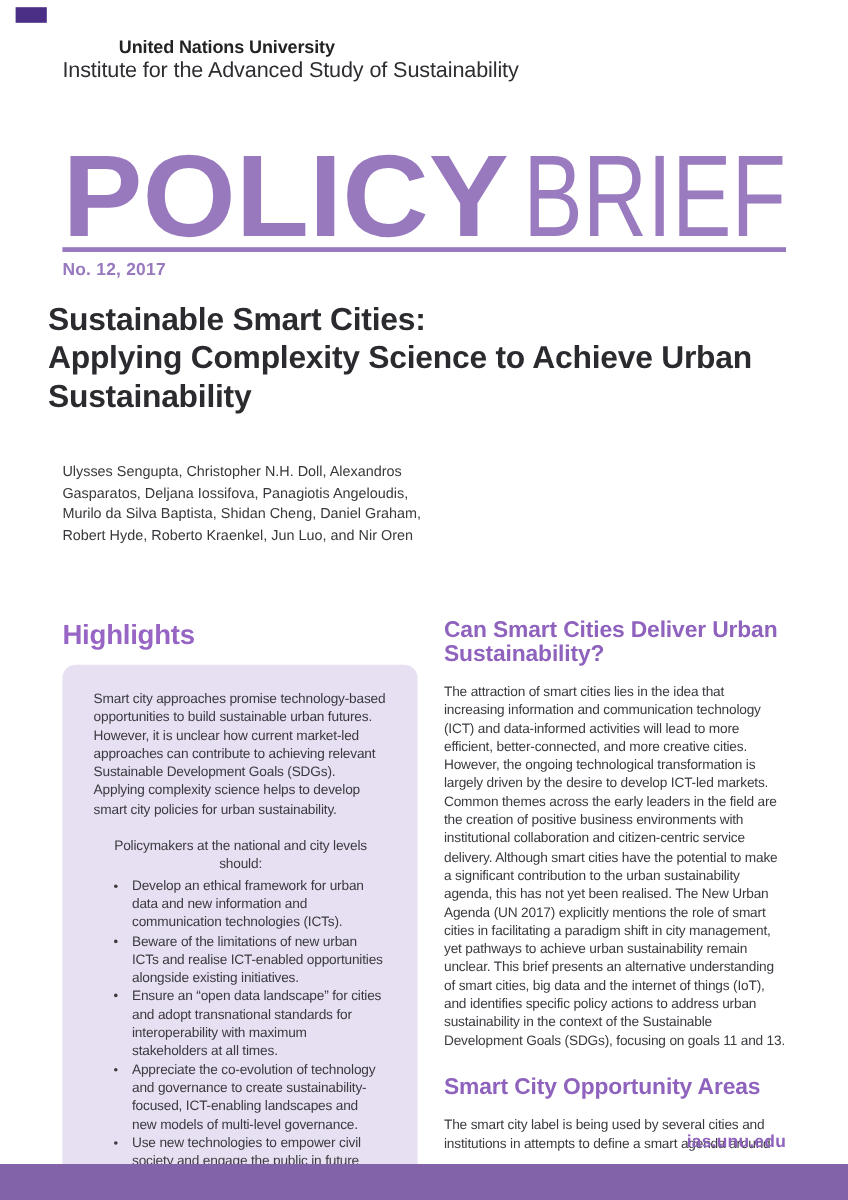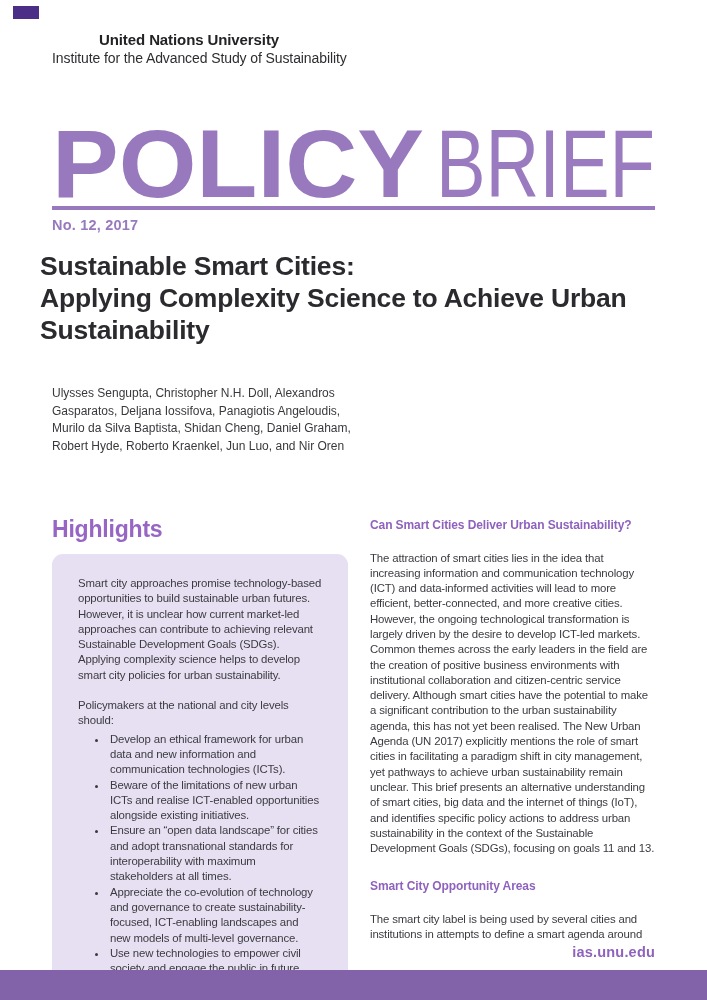--- a/index.html
+++ b/index.html
@@ -14,21 +14,21 @@
     font-family: "Liberation Sans", sans-serif;
     color: #3c3a40;
   }
   .corner-mark {
     position: absolute; left: 13px; top: 6px;
     width: 26px; height: 13px;
     background: #4b2f86;
   }
   .org { position: absolute; left: 52px; top: 30px; }
   .org-name { font-size: 15px; font-weight: bold; color: #232326; line-height: 19px; letter-spacing: -0.1px; margin-left: 47px; }
-  .org-sub  { font-size: 14px; color: #2e2e32; line-height: 19px; letter-spacing: -0.1px; }
+  .org-sub  { font-size: 18px; color: #2e2e32; line-height: 19px; letter-spacing: -0.1px; }
 
   .masthead { position: absolute; left: 52px; top: 110px; width: 603px; }
   .masthead svg { display: block; }
   .mast-policy { font-family: "Liberation Sans", sans-serif; font-weight: bold; fill: #9879be; }
   .mast-brief  { font-family: "Liberation Sans", sans-serif; font-weight: normal; fill: #9a7bc0; }
   .mast-rule { height: 4px; background: #9879be; margin-top: 6px; }
   .issue { margin-top: 7px; font-size: 14.5px; font-weight: bold; color: #9879be; letter-spacing: 0.2px; }
 
   .title { position: absolute; left: 40px; top: 250px; width: 610px; }
   .title-line { font-size: 26.5px; line-height: 32px; font-weight: bold; color: #2b2b2f; letter-spacing: -0.2px; }
@@ -43,26 +43,26 @@
   .h-highlights { margin: 0; font-size: 23px; font-weight: bold; color: #9765c4; letter-spacing: -0.2px; }
   .hl-box {
     margin-top: 11px;
     background: #e7e0f2;
     border-radius: 11px;
     padding: 22px 25px 24px 26px;
     min-height: 369px;
     font-size: 11.4px; line-height: 15.3px; letter-spacing: -0.15px; color: #3c3a40;
   }
   .hl-box p { margin: 0; }
-  .hl-lead { margin-top: 15px !important; }
+  .hl-lead { margin-top: 15px !important; text-align: center; }
   .hl-list { margin: 3px; padding-left: 27px; }
   .hl-list li { margin: 0; padding-left: 2px; }
   .hl-list li::marker { color: #3c3a40; font-size: 11px; }
 
-  .h-section { margin: 0 0 15px 0; font-size: 12px; line-height: 19.5px; font-weight: bold; color: #8e62bd; letter-spacing: -0.1px; }
+  .h-section { margin: 0 0 15px 0; font-size: 19px; line-height: 19.5px; font-weight: bold; color: #8e62bd; letter-spacing: -0.1px; }
   .h-section.second { margin-top: 21px; }
   .col-right p { margin: 0; font-size: 11.4px; line-height: 15.3px; letter-spacing: -0.15px; color: #3c3a40; }
 
   .footer-url { position: absolute; right: 52px; top: 944px; font-size: 14.5px; font-weight: bold; color: #8e62bd; letter-spacing: 0.2px; text-decoration: none; }
   .footer-band { position: absolute; left: 0; right: 0; bottom: 0; height: 30px; background: #8263aa; }
 </style>
 </head>
 <body>
 
 <div class="page">

